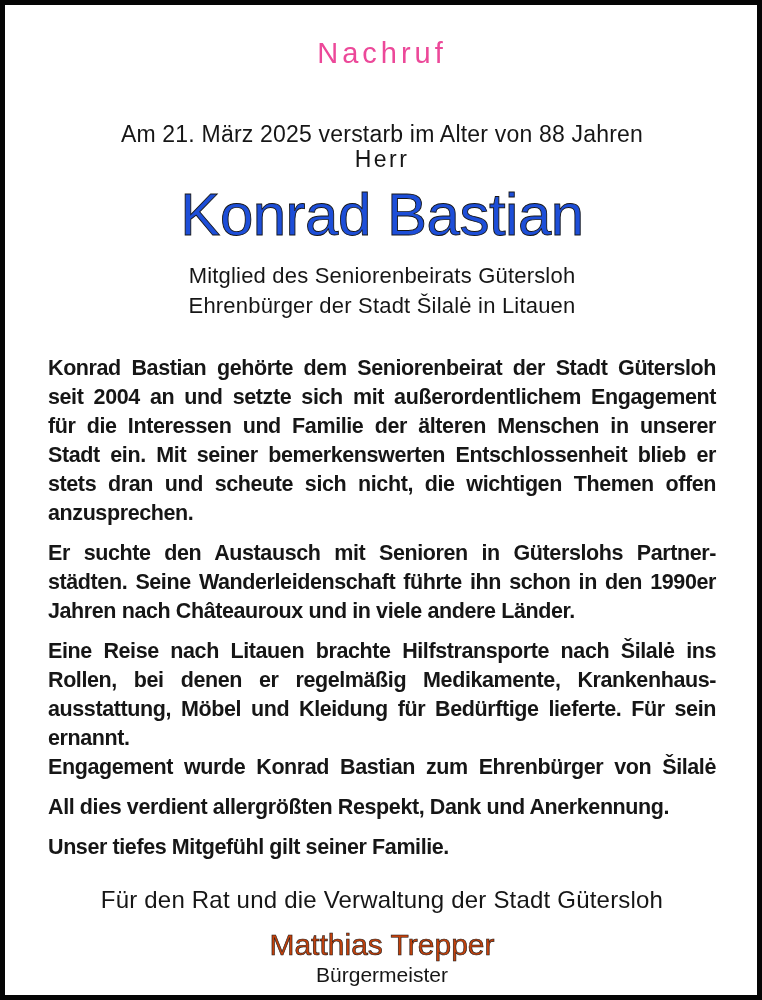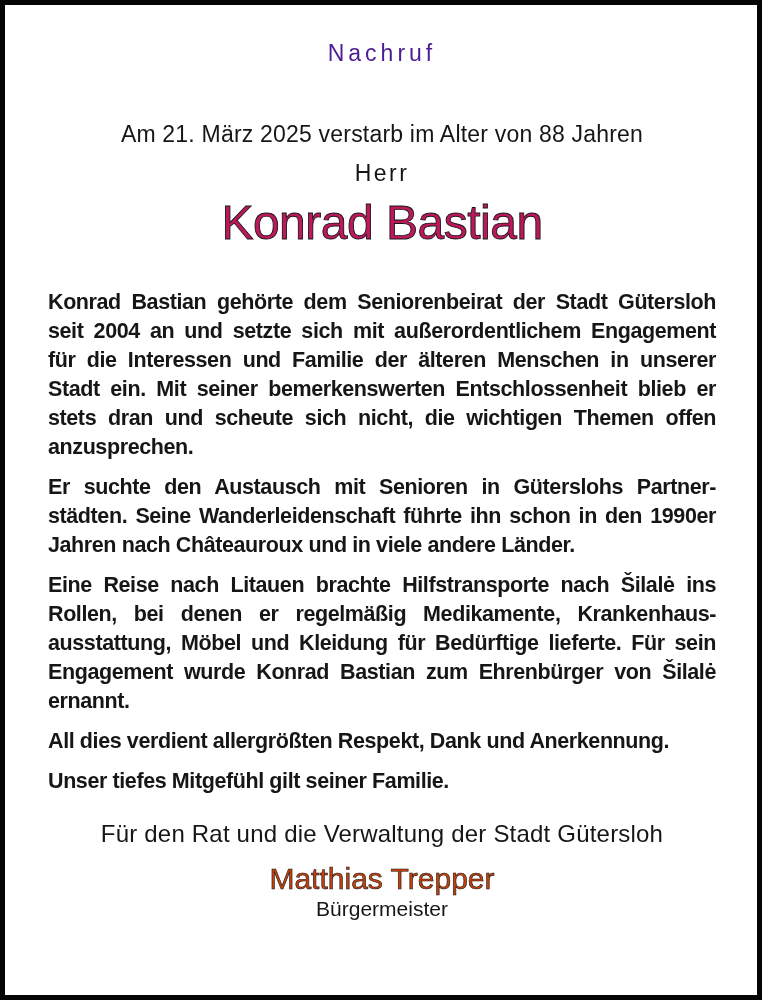--- a/index.html
+++ b/index.html
@@ -18,45 +18,44 @@
     color: #161616;
     overflow: hidden;
   }
   .inner {
     box-sizing: border-box;
     padding: 36px 41px 0 43px;
   }
   .center { text-align: center; }
 
   .type-label {
-    font-size: 23px;
+    font-size: 29px;
     line-height: 24px;
     letter-spacing: 4px;
-    color: #4c1d95;
+    color: #ec4899;
   }
   .intro-line {
     margin-top: 56px;
     font-size: 23px;
     line-height: 26px;
     letter-spacing: 0.2px;
   }
   .salutation {
-    margin-top: 14px;
     font-size: 23px;
     line-height: 24px;
     letter-spacing: 2.5px;
   }
   .deceased-name {
-    margin-top: 6px;
-    font-size: 48px;
+    margin-top: 12px;
+    font-size: 60px;
     line-height: 64px;
     letter-spacing: -0.5px;
     font-weight: normal;
     -webkit-text-stroke: 0.9px #161616;
-    color: #be185d;
+    color: #1d4ed8;
   }
   .subtitle {
     font-size: 22px;
     line-height: 30px;
     letter-spacing: 0.2px;
   }
   .subtitles { margin-top: 14px; }
 
   .body-text {
     margin-top: 33px;
@@ -103,20 +102,24 @@
   <div class="inner">
 
     <div class="center type-label">Nachruf</div>
 
     <div class="center intro-line">Am 21. März 2025 verstarb im Alter von 88 Jahren</div>
 
     <div class="center salutation">Herr</div>
 
     <div class="center deceased-name">Konrad Bastian</div>
 
+    <div class="subtitles">
+      <div class="center subtitle">Mitglied des Seniorenbeirats Gütersloh</div>
+      <div class="center subtitle">Ehrenbürger der Stadt Šilalė in Litauen</div>
+    </div>
 
     <div class="body-text">
 
       <div class="para">
         <div class="bline">Konrad Bastian gehörte dem Seniorenbeirat der Stadt Gütersloh</div>
         <div class="bline">seit 2004 an und setzte sich mit außerordentlichem Engagement</div>
         <div class="bline">für die Interessen und Familie der älteren Menschen in unserer</div>
         <div class="bline">Stadt ein. Mit seiner bemerkenswerten Entschlossenheit blieb er</div>
         <div class="bline">stets dran und scheute sich nicht, die wichtigen Themen offen</div>
         <div class="bline last">anzusprechen.</div>
@@ -125,22 +128,22 @@
       <div class="para">
         <div class="bline">Er suchte den Austausch mit Senioren in Güterslohs Partner-</div>
         <div class="bline">städten. Seine Wanderleidenschaft führte ihn schon in den 1990er</div>
         <div class="bline last">Jahren nach Châteauroux und in viele andere Länder.</div>
       </div>
 
       <div class="para">
         <div class="bline">Eine Reise nach Litauen brachte Hilfstransporte nach Šilalė ins</div>
         <div class="bline">Rollen, bei denen er regelmäßig Medikamente, Krankenhaus-</div>
         <div class="bline">ausstattung, Möbel und Kleidung für Bedürftige lieferte. Für sein</div>
+        <div class="bline last">ernannt.</div>
         <div class="bline">Engagement wurde Konrad Bastian zum Ehrenbürger von Šilalė</div>
-        <div class="bline last">ernannt.</div>
       </div>
 
       <div class="para">
         <div class="bline last">All dies verdient allergrößten Respekt, Dank und Anerkennung.</div>
       </div>
 
       <div class="para">
         <div class="bline last">Unser tiefes Mitgefühl gilt seiner Familie.</div>
       </div>
 

